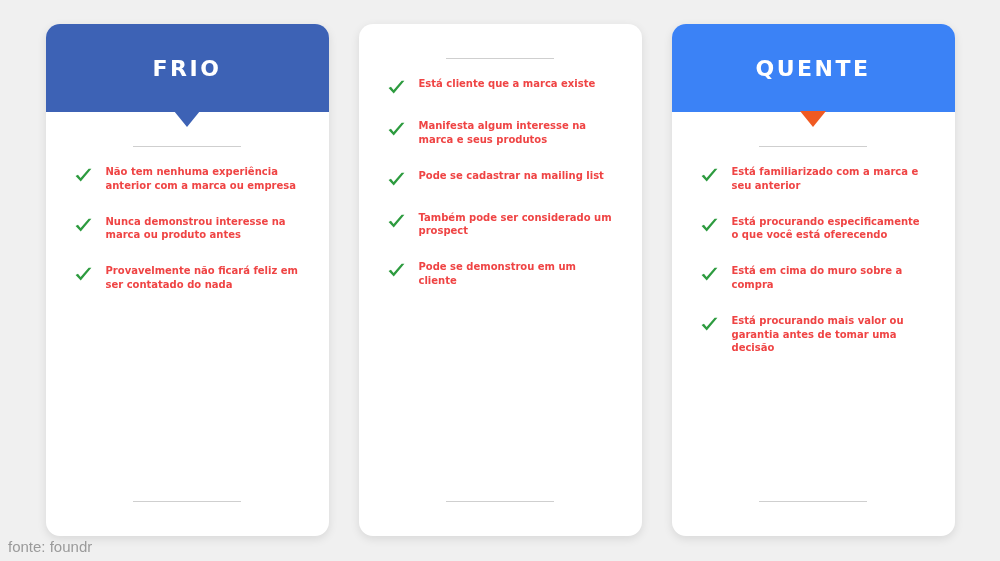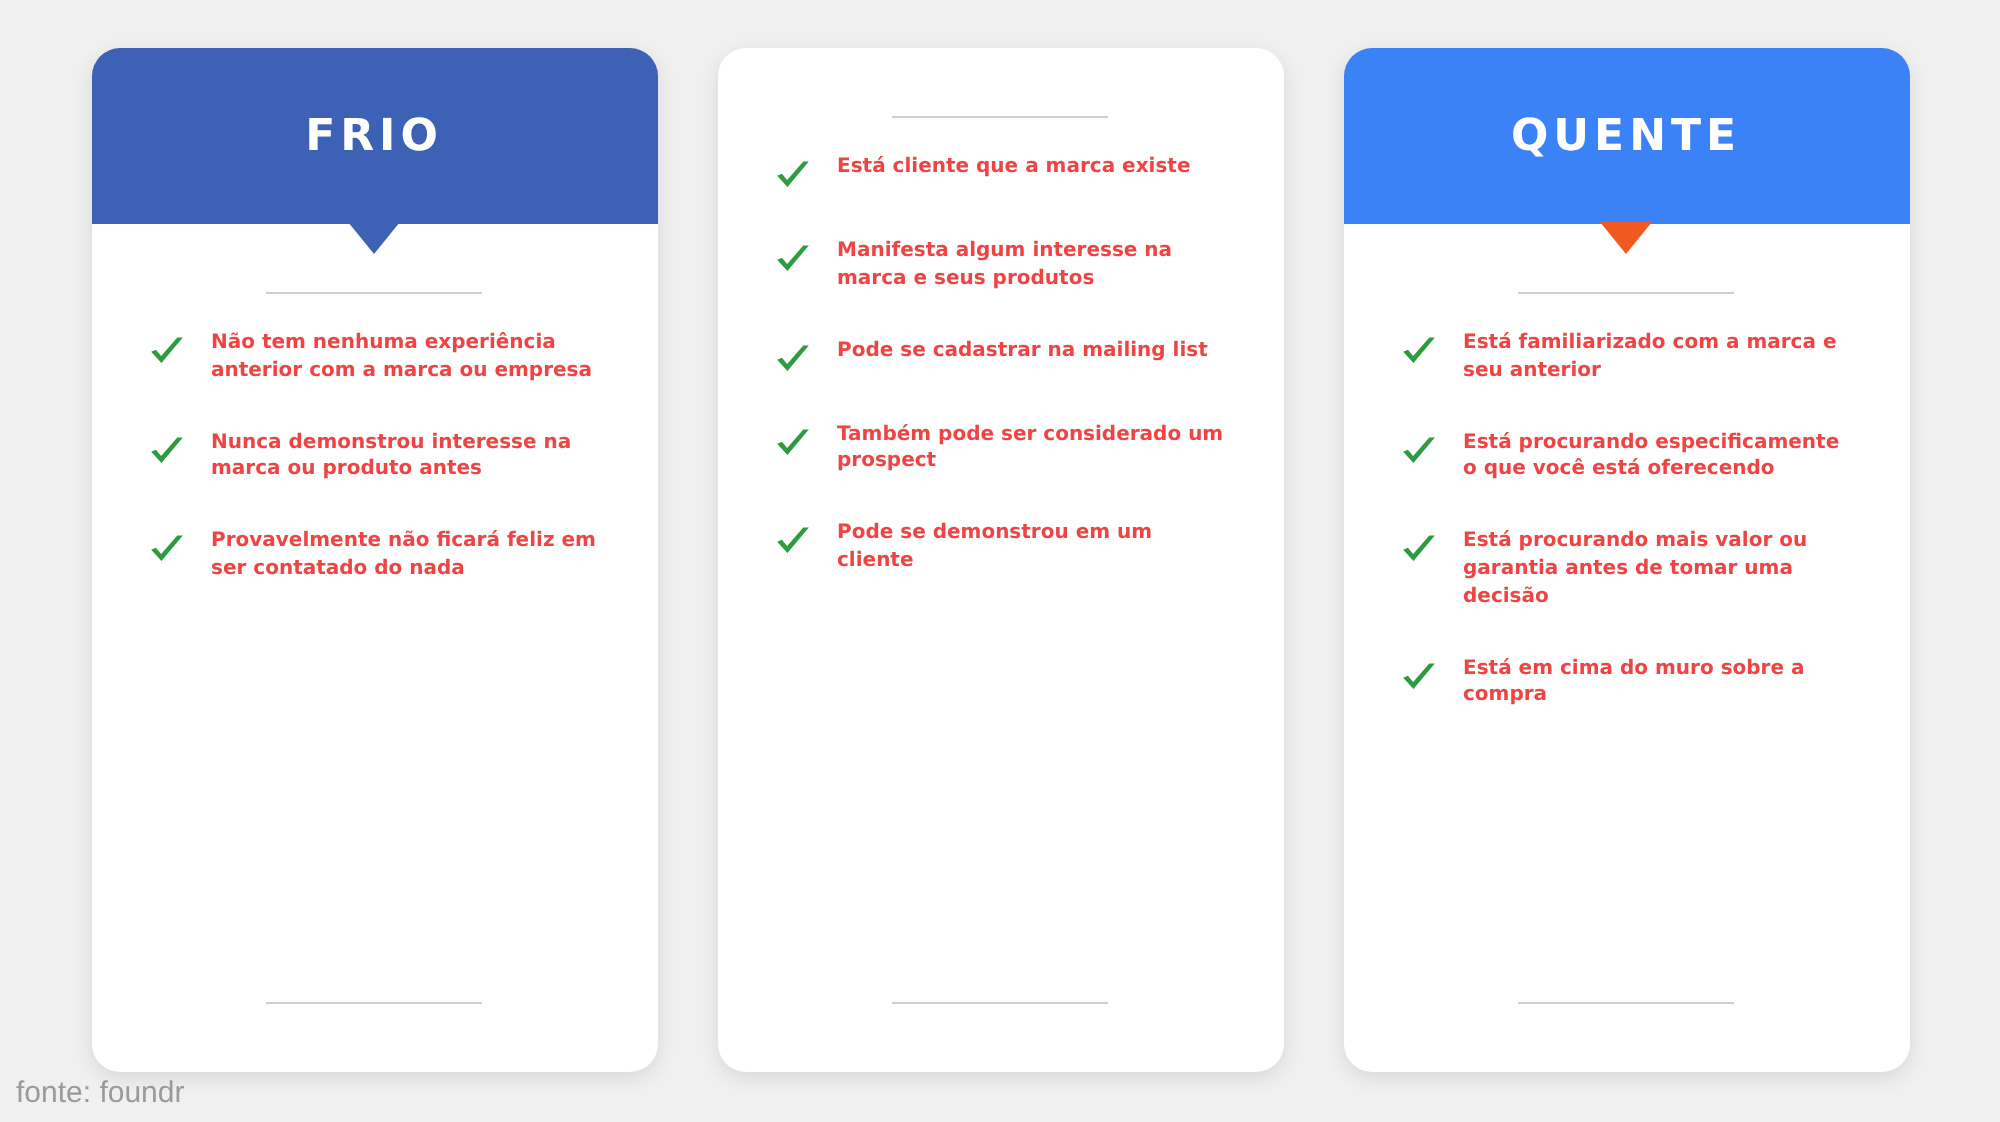--- a/index.html
+++ b/index.html
@@ -207,26 +207,26 @@
           <div class="item">
             <svg viewBox="0 0 24 24" class="check">
               <path d="M2 12.5 L8.5 19.5 L22 3.5 L18.5 3.5 L8.3 15.2 L5 11.2 Z" fill="#2d9b3f"></path>
             </svg>
             <div class="item-text">Está procurando especificamente o que você está oferecendo</div>
           </div>
           <div class="item">
             <svg viewBox="0 0 24 24" class="check">
               <path d="M2 12.5 L8.5 19.5 L22 3.5 L18.5 3.5 L8.3 15.2 L5 11.2 Z" fill="#2d9b3f"></path>
             </svg>
+            <div class="item-text">Está em cima do muro sobre a compra</div>
+          </div>
+          <div class="item">
+            <svg viewBox="0 0 24 24" class="check">
+              <path d="M2 12.5 L8.5 19.5 L22 3.5 L18.5 3.5 L8.3 15.2 L5 11.2 Z" fill="#2d9b3f"></path>
+            </svg>
             <div class="item-text">Está procurando mais valor ou garantia antes de tomar uma decisão</div>
-          </div>
-          <div class="item">
-            <svg viewBox="0 0 24 24" class="check">
-              <path d="M2 12.5 L8.5 19.5 L22 3.5 L18.5 3.5 L8.3 15.2 L5 11.2 Z" fill="#2d9b3f"></path>
-            </svg>
-            <div class="item-text">Está em cima do muro sobre a compra</div>
           </div>
         </div>
       <div class="divider-bottom"></div>
     </div>
   </div>
 </div>
 <div class="source">fonte: foundr</div>
 
 </body></html>

